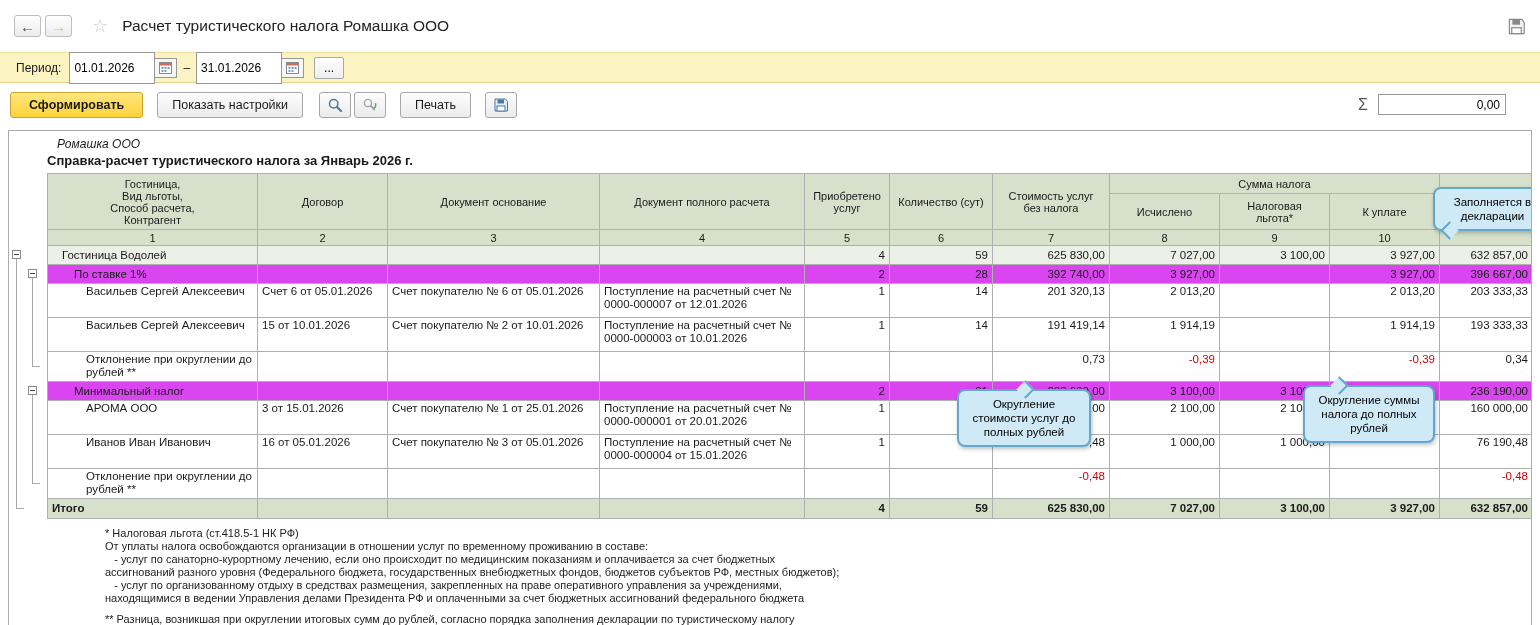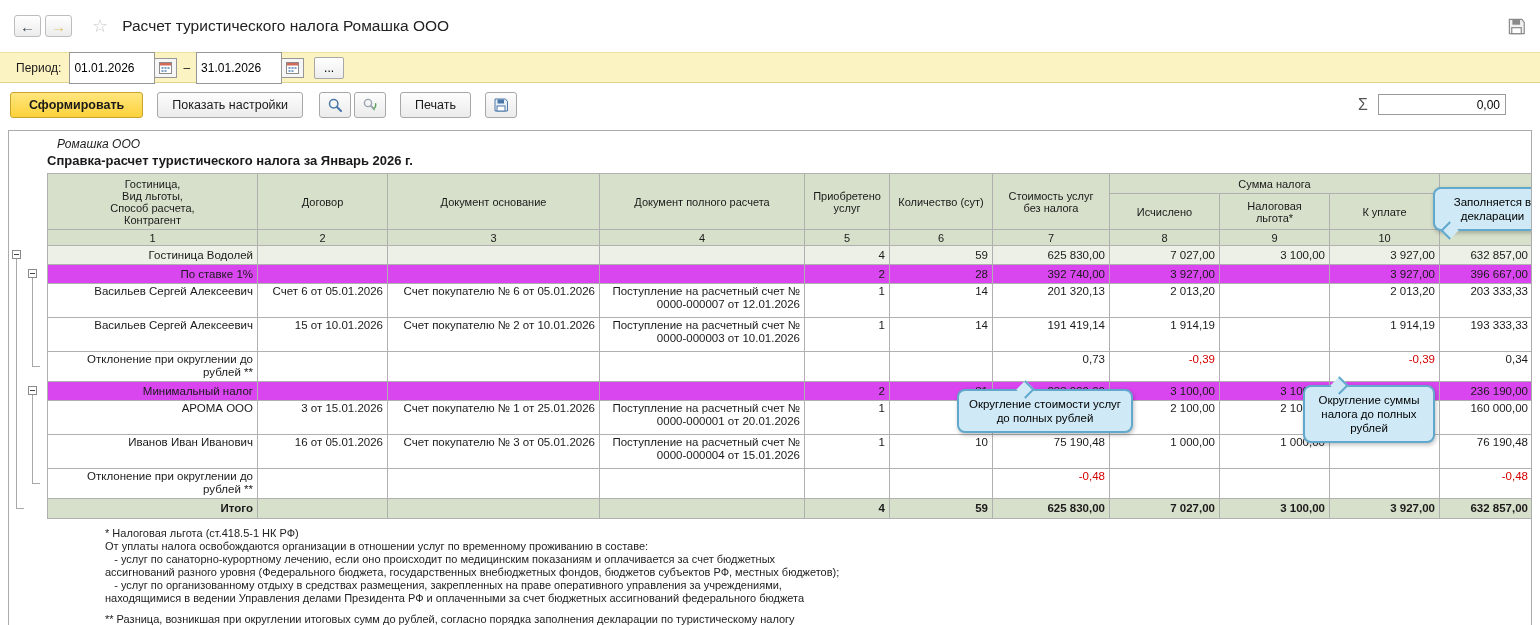--- a/index.html
+++ b/index.html
@@ -52,21 +52,21 @@
   .rep-title { font-size:13px; font-weight:bold; height:20px; }
 
   table.rep { border-collapse:collapse; table-layout:fixed; width:1485px; font-size:11.5px; line-height:13px; }
   .rep th { border:1px solid #b0b0b0; background:#d7e0ca; font-weight:normal; font-size:11px; line-height:12px;
     text-align:center; vertical-align:middle; white-space:pre-line; padding:1px 3px; }
   .rep tr.h-top { height:20px; }
   .rep tr.h-sub { height:36px; }
   .rep tr.nums th { height:16px; padding:0; line-height:14px; }
   .rep td { border:1px solid #b0b0b0; padding:1px 4px; overflow:hidden; vertical-align:middle; }
   .num { text-align:right; }
-  .tl { text-align:right; }
+  .tl { text-align:left; }
   .i1 { padding-left:14px !important; }
   .i2 { padding-left:26px !important; }
   .i3 { padding-left:38px !important; }
   .neg { color:#d40000; }
   tr.grp1 { height:19px; } tr.grp1 td { background:#edf0e6; }
   tr.grp2 { height:19px; } tr.grp2 td { background:#d946ef; }
   tr.item { height:34px; } tr.item td { vertical-align:top; }
   tr.dev  { height:30px; } tr.dev td { vertical-align:top; }
   tr.total { height:20px; } tr.total td { background:#d7e0ca; font-weight:bold; }
 
@@ -83,21 +83,21 @@
 
   
   .callout { position:absolute; z-index:5; background:#cfeaf6; border:2px solid #62a8cc; border-radius:8px;
     padding:6px 8px; text-align:center; font-size:11.5px; line-height:14px; color:#000;
     box-shadow:1px 2px 4px rgba(0,0,0,.25); }
   .tail { position:absolute; width:13px; height:13px; background:#cfeaf6;
     border-left:2px solid #62a8cc; border-bottom:2px solid #62a8cc; }
   .tail-down { transform:rotate(45deg); bottom:-8px; left:8px; }
   .tail-up   { transform:rotate(-135deg); top:-8px; }
   .co-decl { left:1424px; top:56px;  width:119px; }
-  .co-cost { left:948px;  top:258px; width:176px; }
+  .co-cost { left:948px;  top:258px; width:134px; }
   .co-tax  { left:1294px; top:254px; width:132px; }
 </style>
 </head>
 <body>
 
 <div class="titlebar">
   <button class="nav-btn">
       <span class="arr arr-back">←</span>
     </button>
   <button class="nav-btn">

